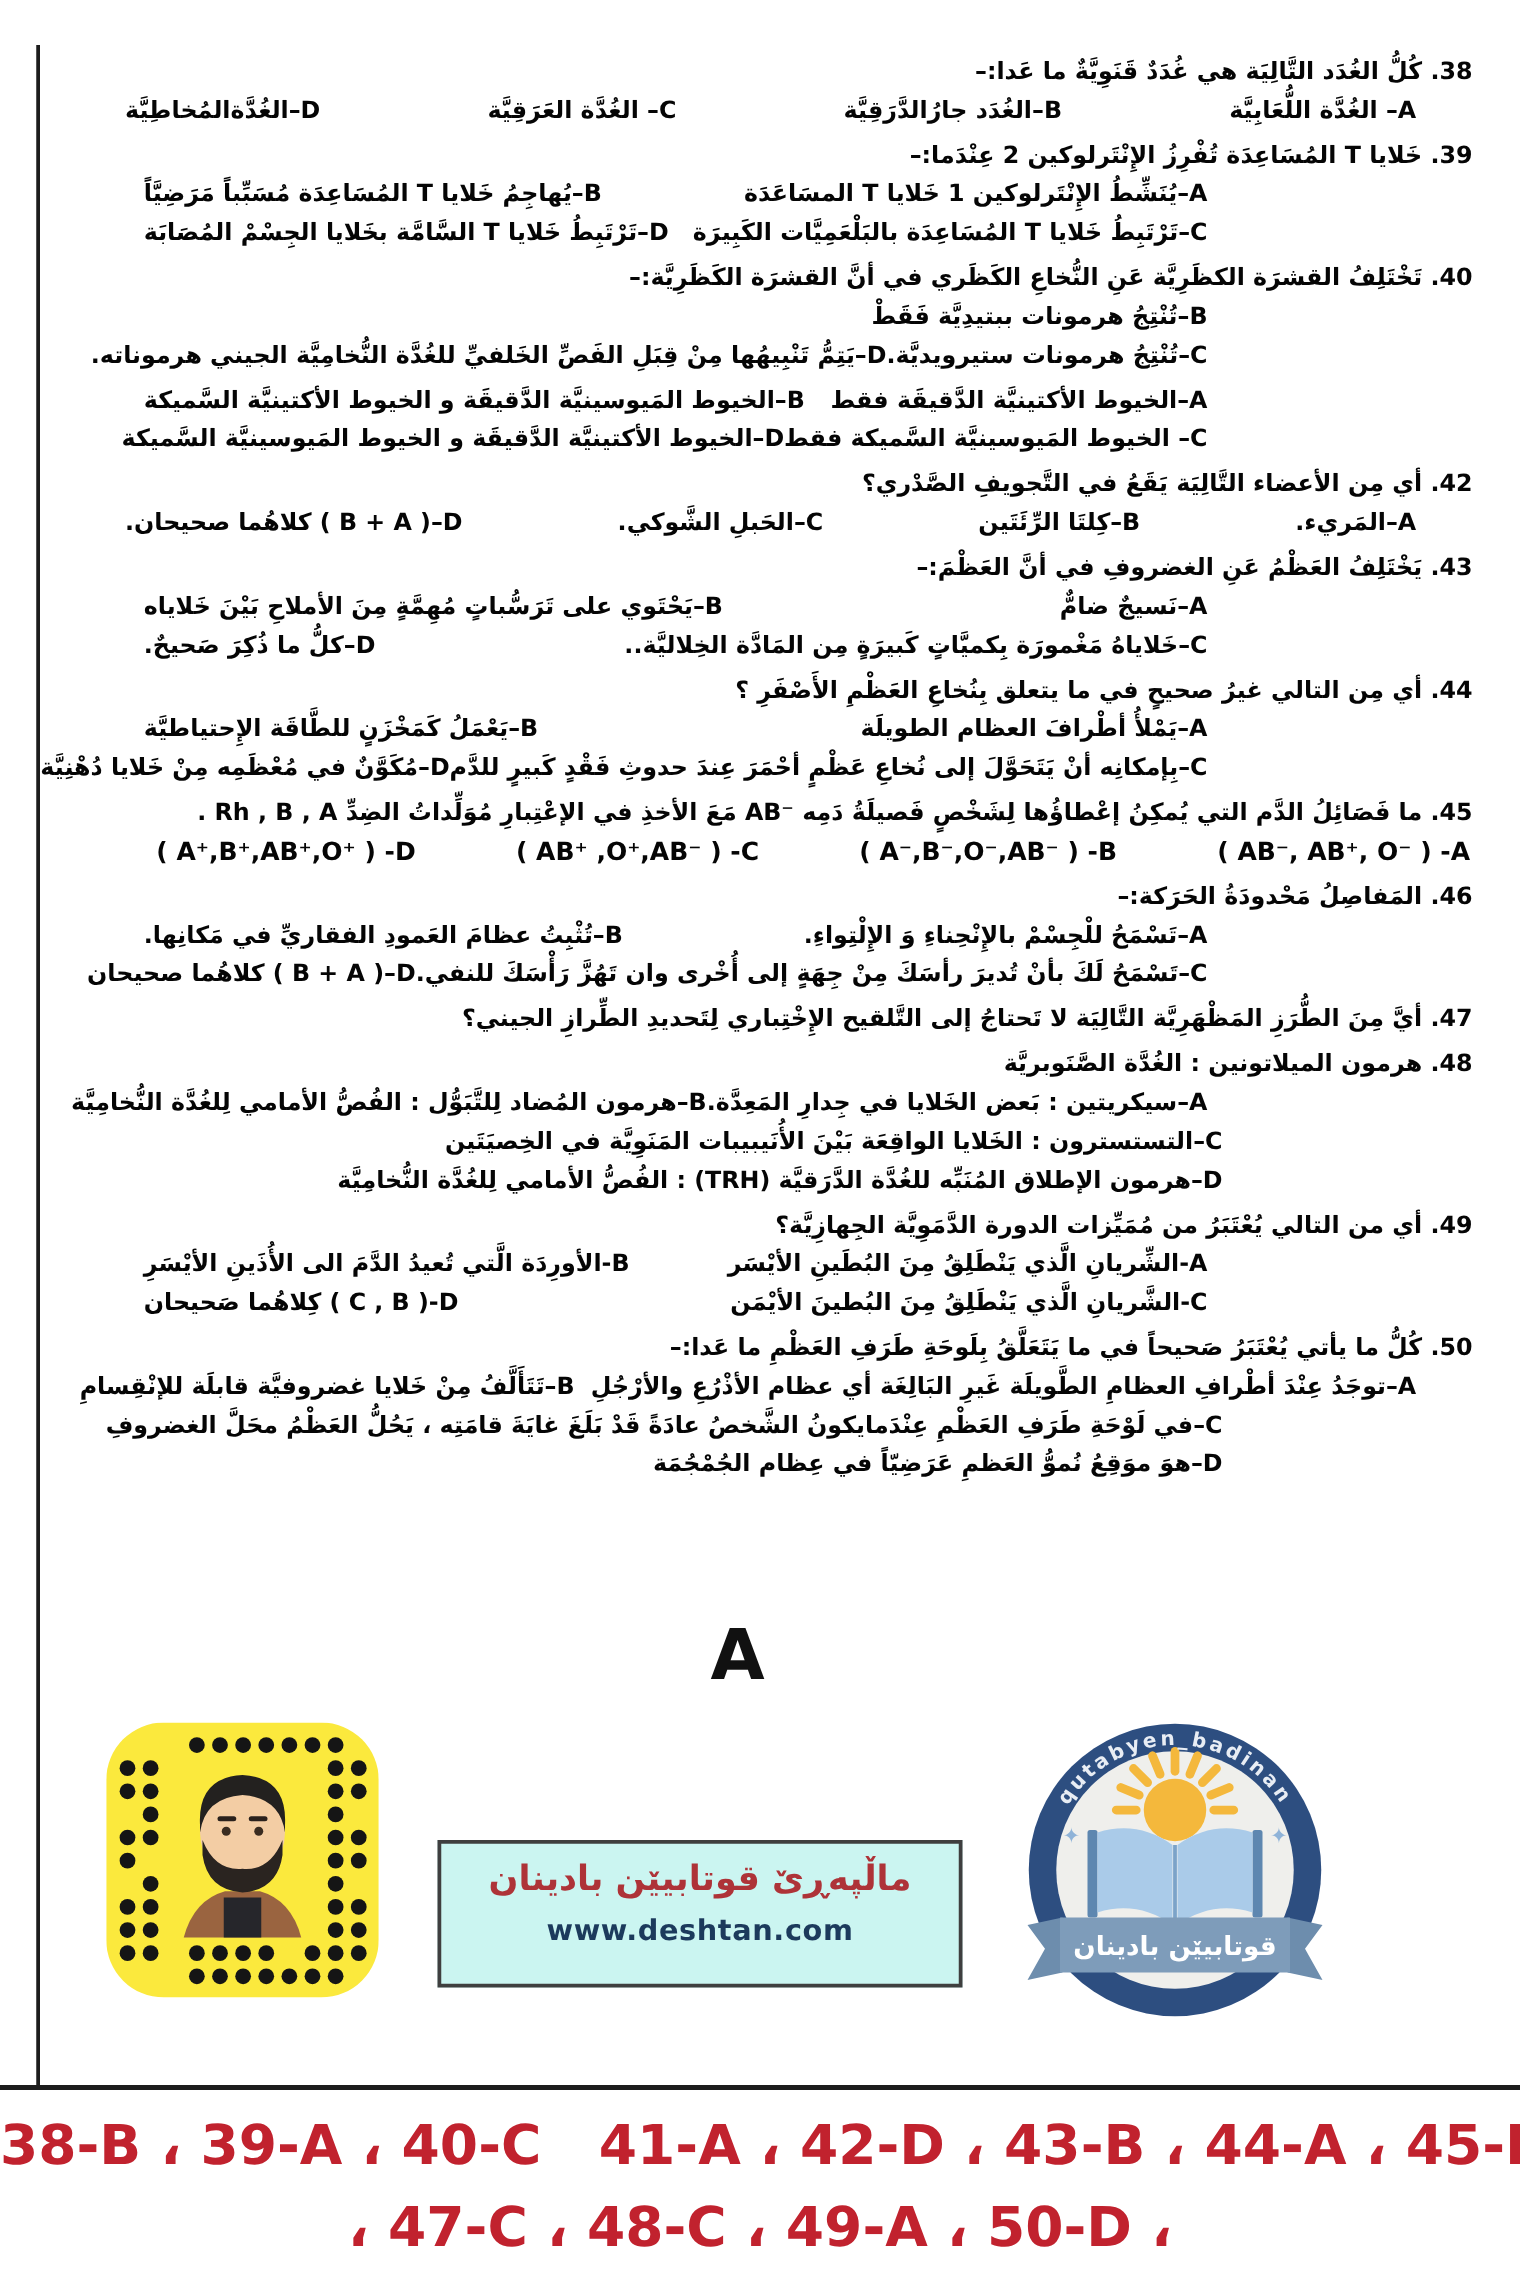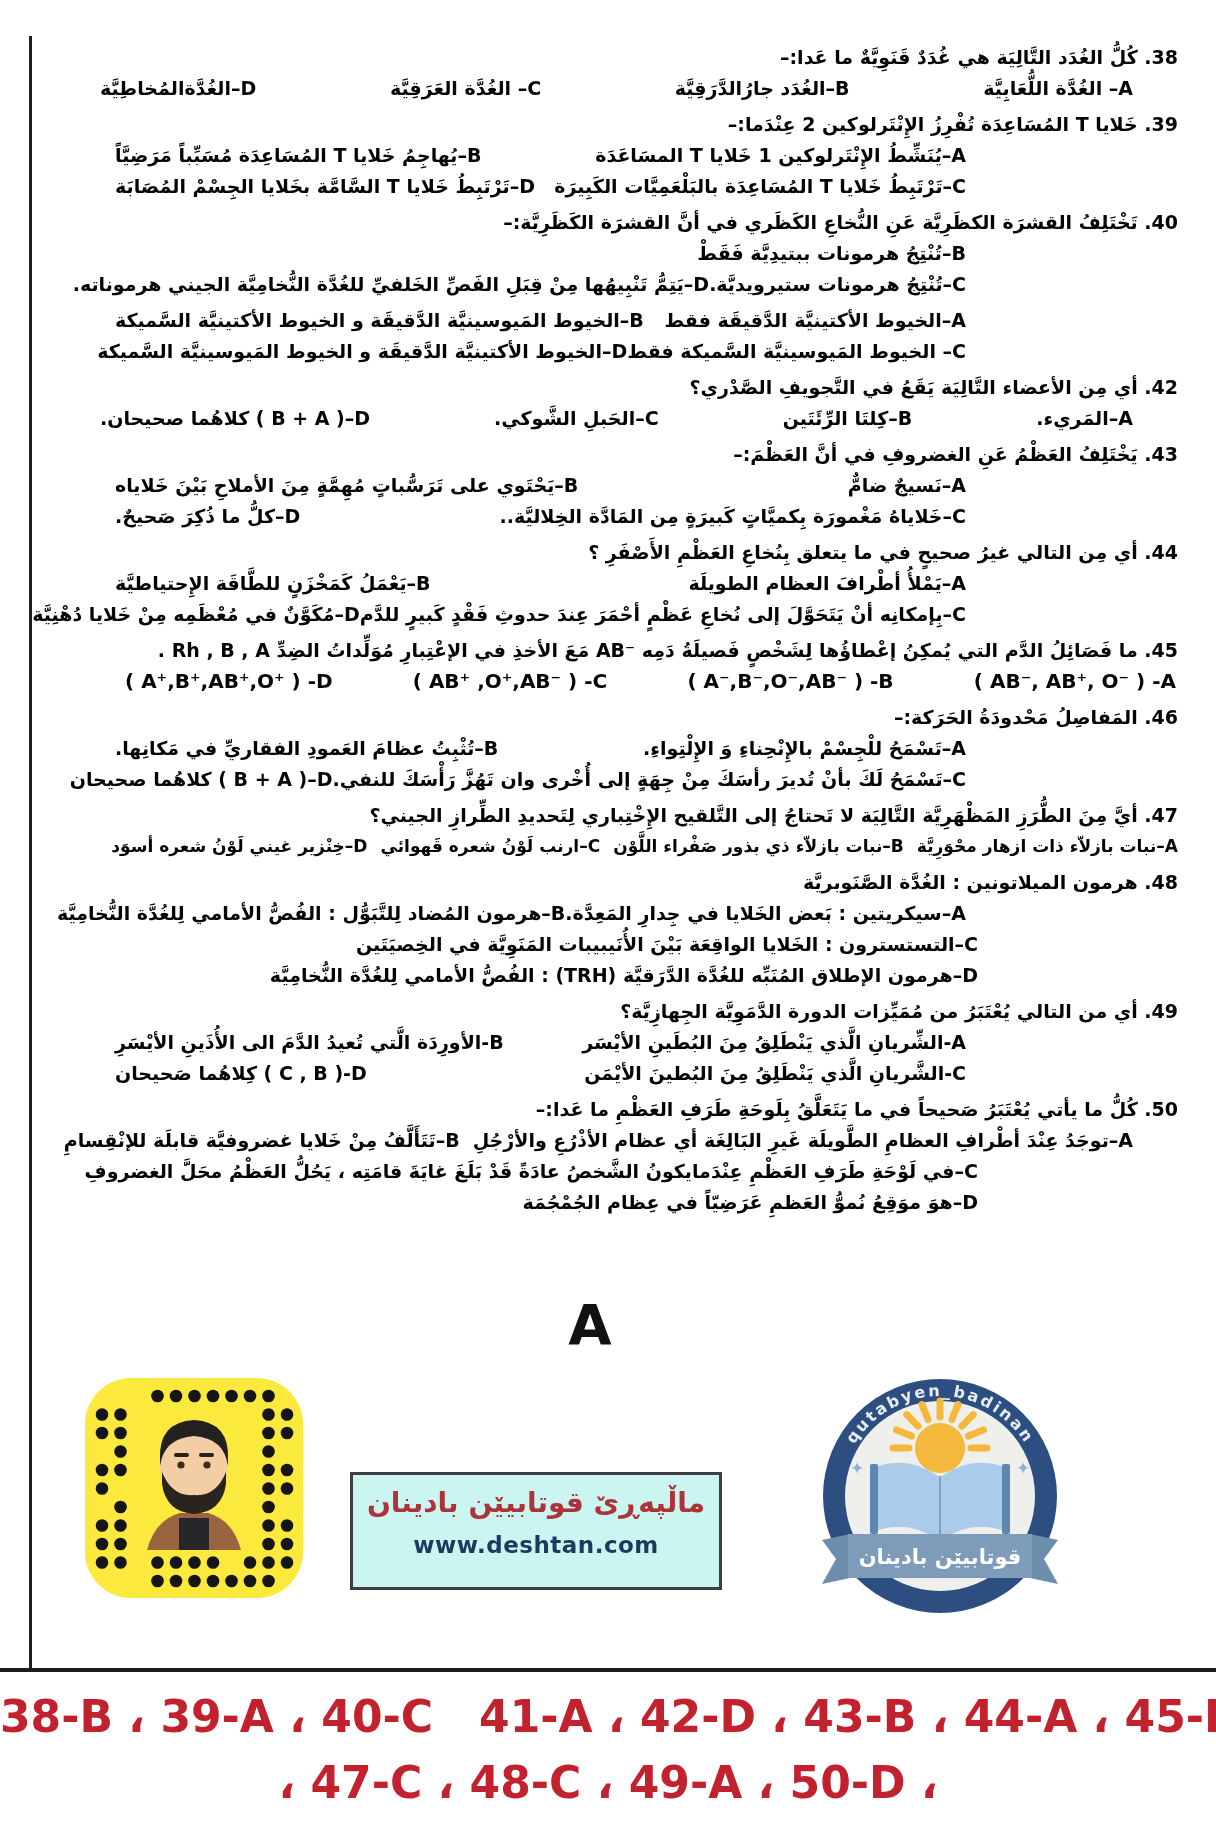--- a/index.html
+++ b/index.html
@@ -22,21 +22,21 @@
   .r47-0{font-size:17px;}
   .r50-0{padding-right:45px;}
   .r50-1{padding-right:40px;}
   .r50-2{padding-right:215px;}
 
   .big-letter{position:absolute;left:540px;top:1292px;width:100px;text-align:center;
               font-size:56px;font-weight:bold;color:#111;}
 
   
   .snapcode{position:absolute;left:85px;top:1378px;width:218px;height:220px;}
-  .banner{position:absolute;left:350px;top:1472px;width:372px;height:118px;background:#cbf5f1;
+  .banner{position:absolute;left:350px;top:1472px;width:420px;height:118px;background:#cbf5f1;
           border:3px solid #3f3f3f;box-sizing:border-box;text-align:center;direction:rtl;}
   .banner .t1{font-size:28px;font-weight:bold;color:#ae3338;margin-top:10px;line-height:36px;}
   .banner .t2{font-size:23px;font-weight:bold;color:#1c3a5c;direction:ltr;line-height:48px;letter-spacing:.5px;}
   .badge{position:absolute;left:820px;top:1368px;width:240px;height:300px;}
 
   .answers{position:absolute;left:0;top:1684px;width:1216px;text-align:center;direction:ltr;
            color:#c1222e;font-weight:bold;font-size:44px;}
   .answers .line{white-space:pre;line-height:66px;}
 </style>
 </head>
@@ -132,21 +132,20 @@
         <span class="opt">A–تَسْمَحُ للْجِسْمْ بالإِنْحِناءِ وَ الإِلْتِواءِ.</span>
         <span class="opt">B–تُثْبِتُ عظامَ العَمودِ الفقاريِّ في مَكانِها.</span>
       </div>
       <div class="row pair r46-1">
         <span class="opt">C–تَسْمَحُ لَكَ بأنْ تُديرَ رأسَكَ مِنْ جِهَةٍ إلى أُخْرى وان تَهُزَّ رَأْسَكَ للنفي.</span>
         <span class="opt">D–⁦( B + A )⁩ كلاهُما صحيحان</span>
       </div>
     </div>
     <div class="question">
       <div class="qtext">47. أيَّ مِنَ الطُّرَزِ المَظْهَرِيَّة التَّالِيَة لا تَحتاجُ إلى التَّلقيح الإِخْتِباري لِتَحديدِ الطِّرازِ الجيني؟</div>
-      <div class="row inline r47-0"><span class="opt">A–نبات بازلاّء ذات ازهار محْوَرِيَّة</span><span class="opt">B–نبات بازلاّء ذي بذور صَفْراء اللَّوْن</span><span class="opt">C–ارنب لَوْنُ شعره قَهوائي</span><span class="opt">D–خِنْزير غيني لَوْنُ شعره أسوَد</span></div>
     </div>
     <div class="question">
       <div class="qtext">48. هرمون الميلاتونين : الغُدَّة الصَّنَوبريَّة</div>
       <div class="row pair r48-0">
         <span class="opt">A–سيكريتين : بَعض الخَلايا في جِدارِ المَعِدَّة.</span>
         <span class="opt">B–هرمون المُضاد لِلتَّبَوُّل : الفُصُّ الأمامي لِلغُدَّة النُّخامِيَّة</span>
       </div>
       <div class="row full r48-1"><span class="opt">C–التستسترون : الخَلايا الواقِعَة بَيْنَ الأُنَيبيبات المَنَوِيَّة في الخِصيَتَين</span></div>
       <div class="row full r48-2"><span class="opt">D–هرمون الإطلاق المُنَبِّه للغُدَّة الدَّرَقيَّة (TRH) : الفُصُّ الأمامي لِلغُدَّة النُّخامِيَّة</span></div>
     </div>

